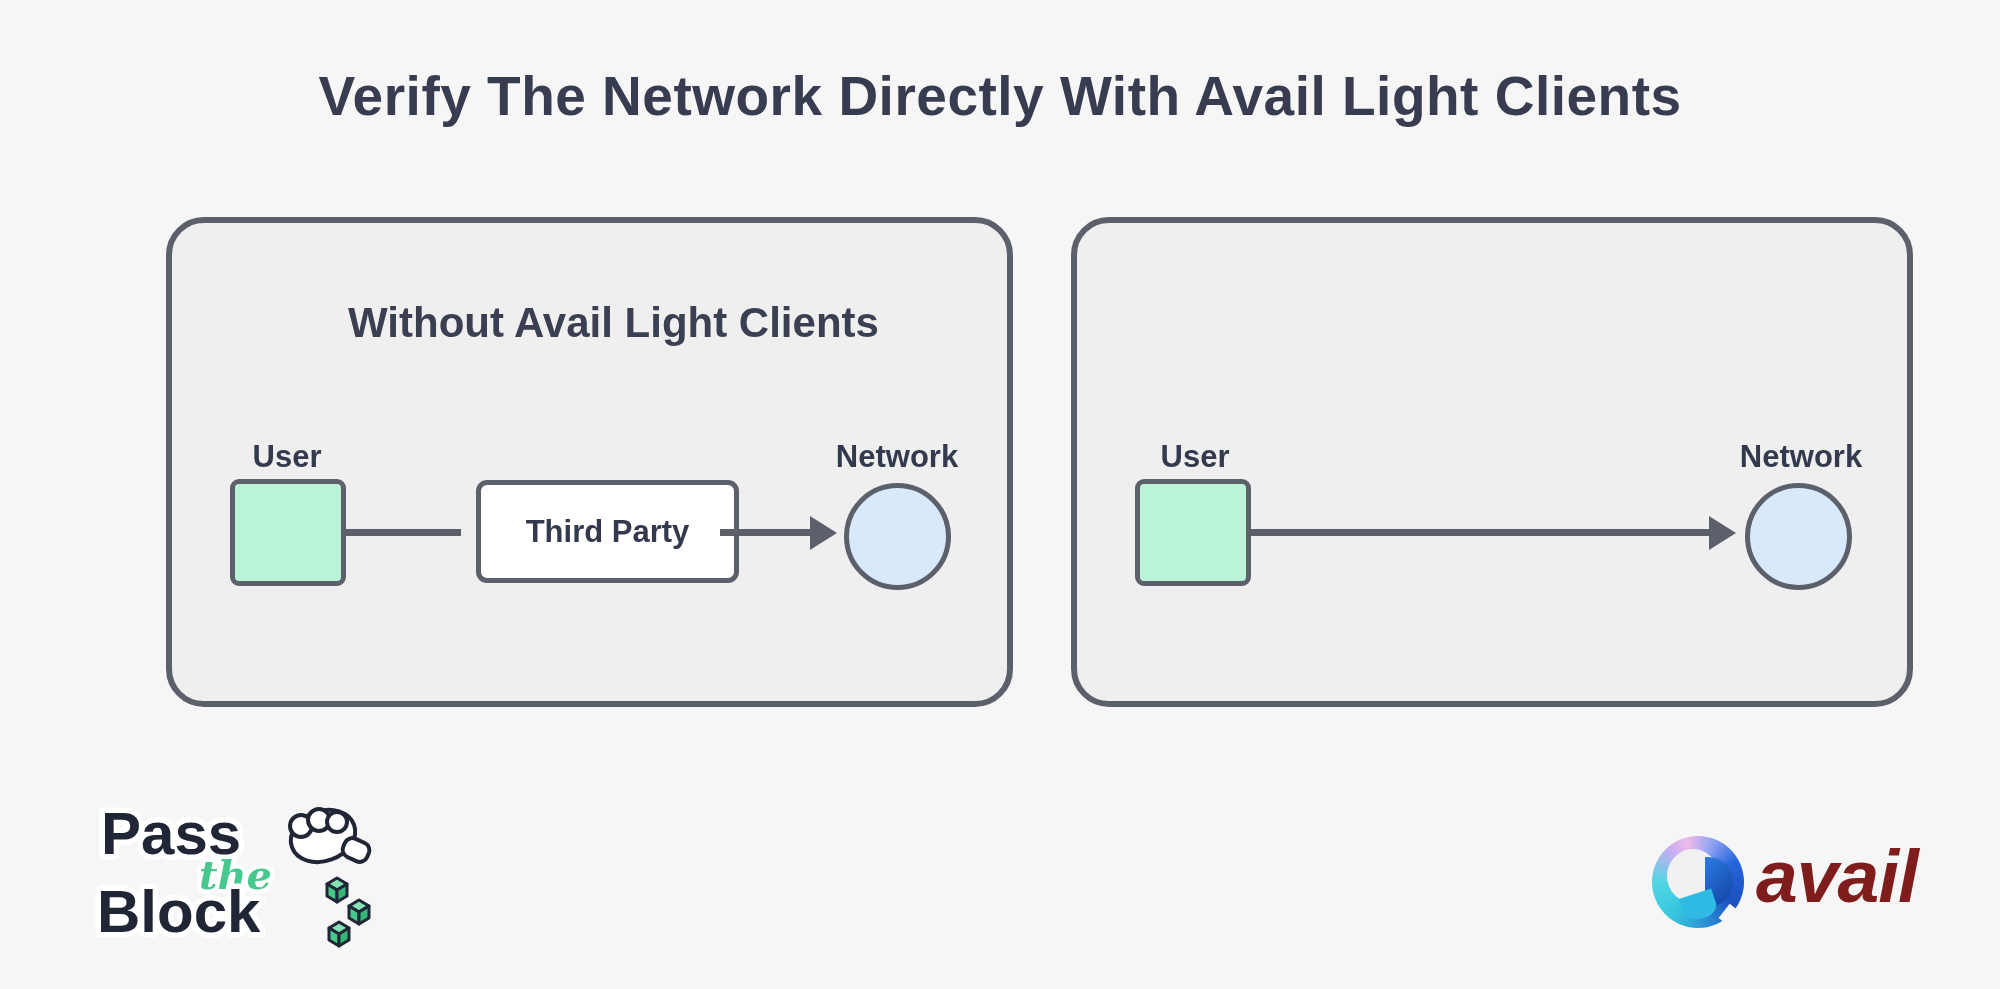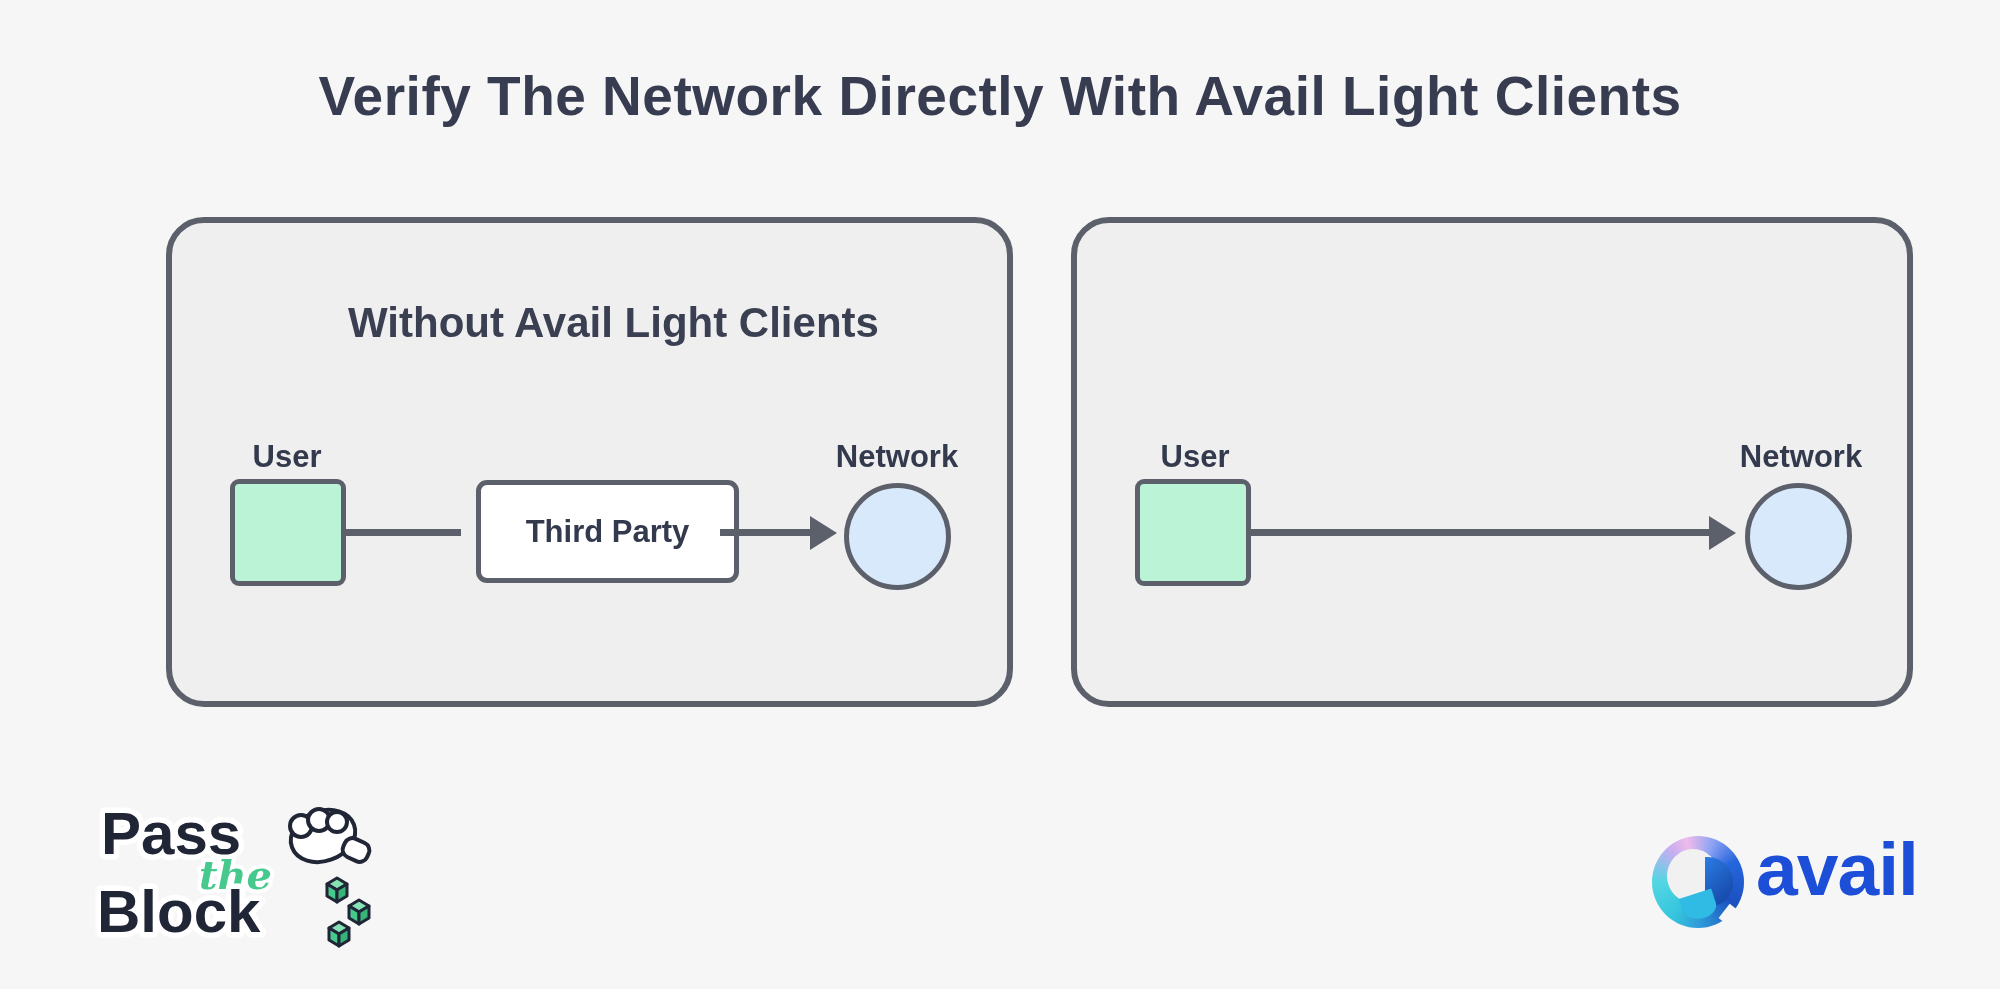--- a/index.html
+++ b/index.html
@@ -115,22 +115,22 @@
   .avail-mark .hook {
     position:absolute; left:30px; bottom:9px; width:34px; height:26px;
     background:#2fbbe4; border-radius:0 0 45% 60%;
     transform:rotate(-18deg);
   }
   .avail-mark .notch {
     position:absolute; right:2px; bottom:2px; width:20px; height:18px;
     background:#f6f6f7; transform:rotate(38deg);
   }
   .avail-wordmark {
-    position:absolute; left:106px; top:6px;
-    font-size:75px; font-weight:bold; color:#1d4ed8; letter-spacing:-1px;
+    position:absolute; left:106px; top:13px;
+    font-size:75px; font-weight:bold; color:#7f1d1d; letter-spacing:-1px;font-style:italic;
   }
 </style>
 </head>
 <body>
 
 <div class="main-title">Verify The Network Directly With Avail Light Clients</div>
 
 <div class="panel panel-left">
   <div class="panel-title">Without Avail Light Clients</div>
 

